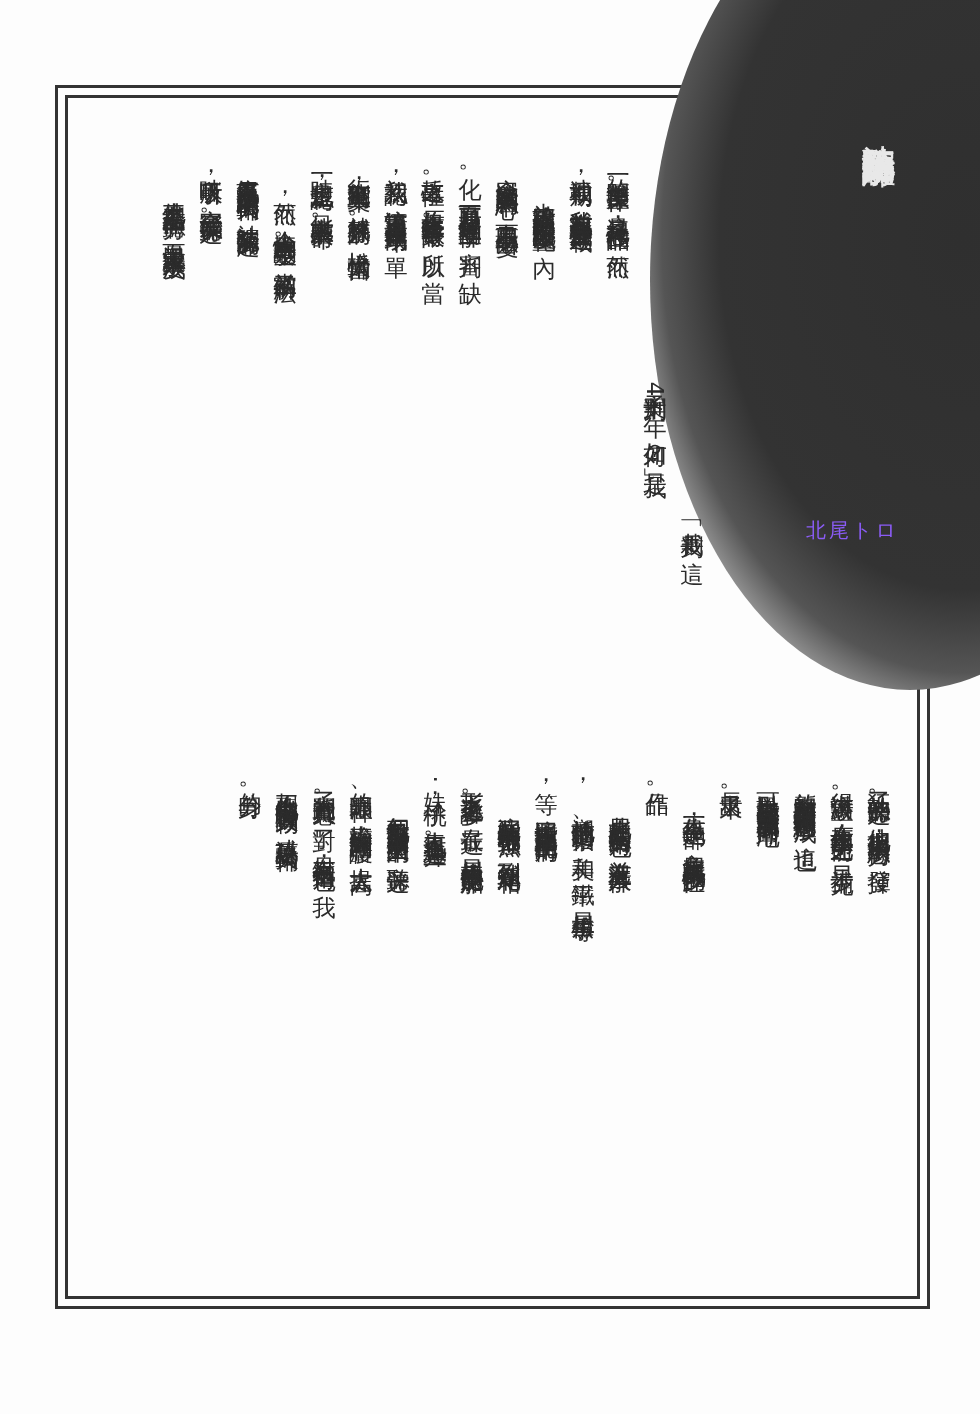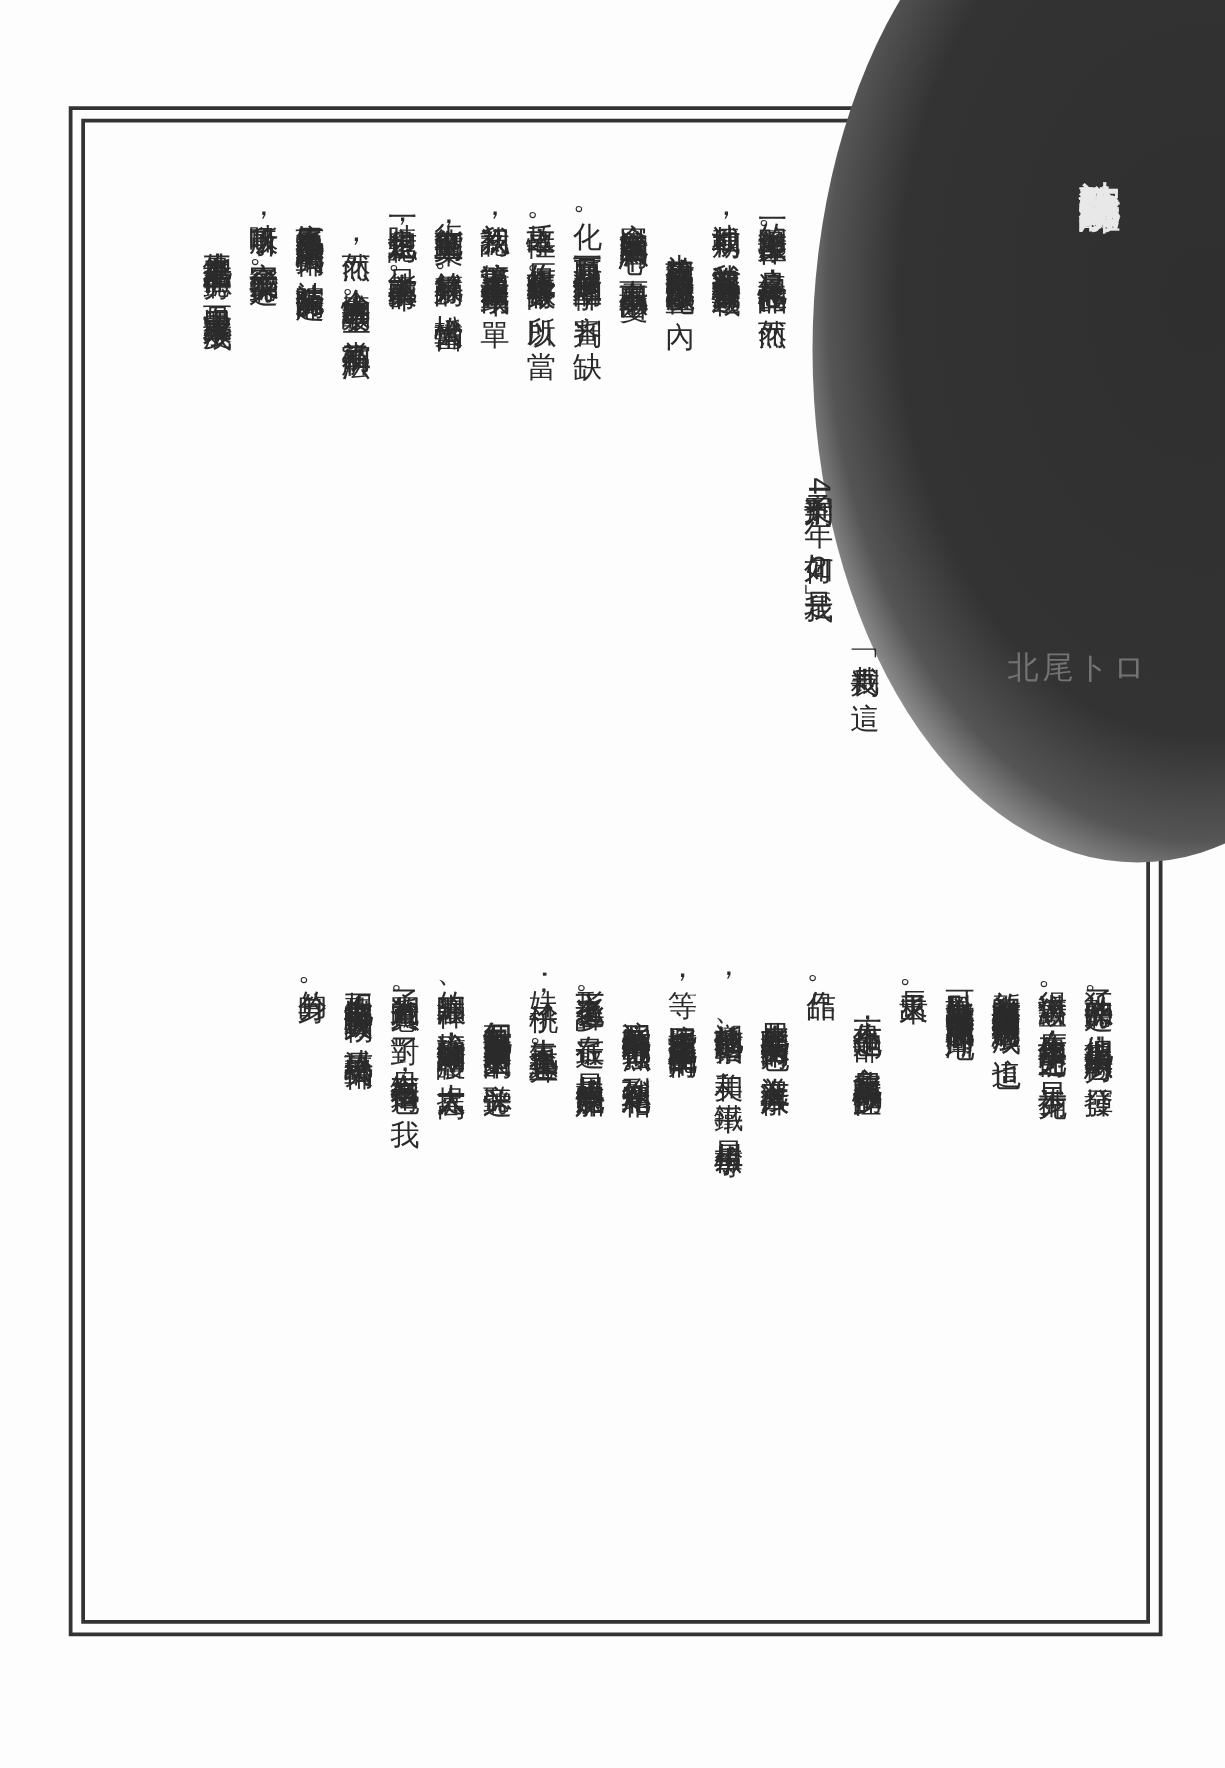--- a/index.html
+++ b/index.html
@@ -51,22 +51,22 @@
     font-family: "DejaVu Serif", "Liberation Serif", serif;
     font-size: 34px;
     letter-spacing: 1px;
     color: #e8e8e8;
     line-height: 1;
   }
   .author {
     position: absolute;
     left: 806px; top: 517px;
     font-family: "DejaVu Sans", sans-serif;
-    font-size: 25px;
-    color: #737373;
+    font-size: 20px;
+    color: #8b5cf6;
     letter-spacing: 3px;
   }
   
   .text-block {
     position: absolute;
     writing-mode: vertical-rl;
     font-size: 23.5px;
     line-height: 37px;
     letter-spacing: 1.6px;
     color: #2b2b2b;

